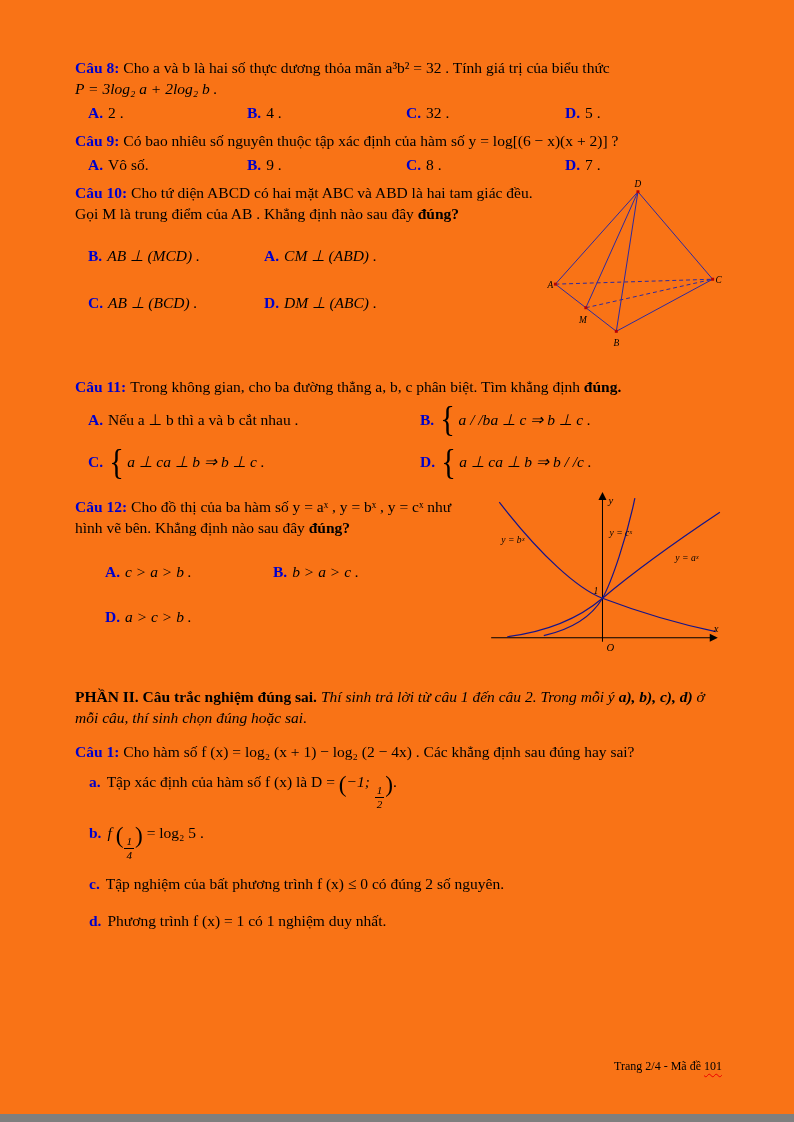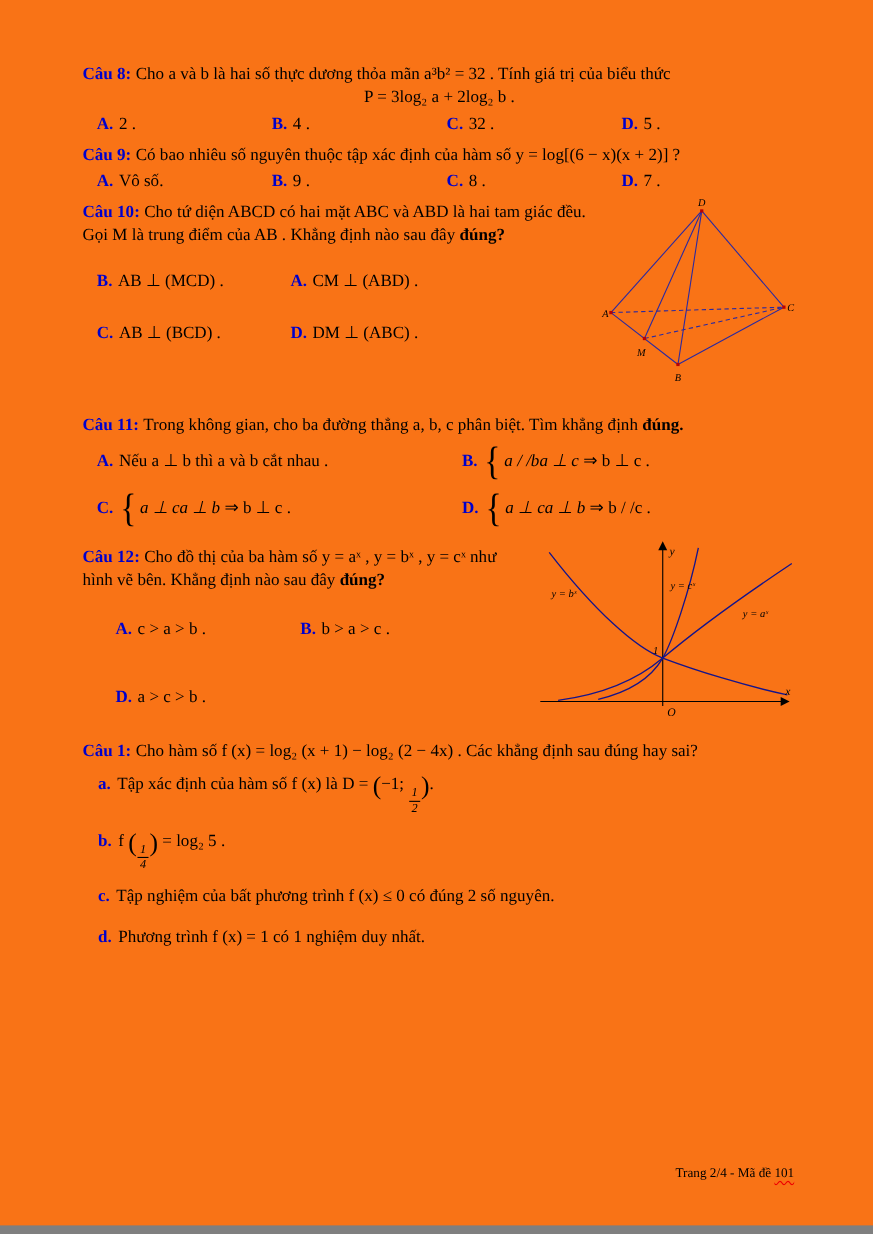--- a/index.html
+++ b/index.html
@@ -6,35 +6,35 @@
   body{background:#8a8a8a;}
   .page{position:relative;width:794px;height:1122px;background:#f97316;margin:0 auto;
         font-family:"Liberation Serif",serif;font-size:15.5px;line-height:1.38;color:#000;overflow:hidden;}
   .content{padding:50px 70px 0 75px;}
   p{margin:0;}
   .question{margin-top:7px;}
   .flowroot{display:flow-root;}
   .qlabel{color:#0000cc;font-weight:bold;margin-right:4px;}
   .opt-letter{color:#0000cc;font-weight:bold;margin-right:5px;}
   .item-letter{color:#0000cc;font-weight:bold;margin-right:6px;}
-  .math{text-align:center;}
+  .math{font-style:italic;}
   .opt-row4{display:flex;margin:2px 0 2px 13px;}
   .opt-row4 .opt{width:166px;}
   
   .fig-tetra{float:right;width:178px;height:172px;margin:-4px 0 2px 8px;}
   .q10-opts{display:grid;grid-template-columns:176px 230px;row-gap:26px;margin:20px 0 8px 13px;}
   
   .q11-opts{display:grid;grid-template-columns:332px auto;row-gap:10px;margin:6px 0 0 13px;align-items:center;}
   .opt-flex{display:flex;align-items:center;}
   .cases{display:inline-flex;align-items:center;margin-right:4px;}
   .cases .brace{font-size:36px;line-height:.9;margin-right:2px;transform:scaleX(.85);}
   .cases .stack{display:flex;flex-direction:row;line-height:1.25;font-style:italic;justify-content:center;}
   
   .fig-graph{float:right;width:240px;height:170px;margin:-6px 0 0 4px;}
-  .q12-opts{display:grid;grid-template-columns:168px 168px;row-gap:41px;margin:22px 0 3px 30px;}
+  .q12-opts{display:grid;grid-template-columns:168px 168px;row-gap:24px;margin:22px 0 3px 30px;}
   
   .part2{margin-top:26px;}
   .part2 .h{font-weight:bold;}
   .p2q1{margin-top:12px;}
   .item{margin:9px 0 0 14px;}
   .item-a{margin-top:6px;}
   .frac{display:inline-flex;flex-direction:column;align-items:center;font-size:.72em;line-height:1.15;
         vertical-align:-.6em;margin:0 1px;font-style:italic;}
   .frac .num{border-bottom:1px solid #000;padding:0 2px;}
   .bigp{font-size:1.5em;vertical-align:-.22em;}
@@ -173,20 +173,21 @@
         <text x="188" y="70" font-size="9.5">y = aˣ</text>
       </svg>
       <p><span class="qlabel">Câu 12:</span><span>Cho đồ thị của ba hàm số y = aˣ , y = bˣ , y = cˣ như hình vẽ bên. Khẳng định nào sau đây </span><b>đúng?</b></p>
       <div class="q12-opts">
         <span class="opt"><span class="opt-letter">A.</span><span class="math">c &gt; a &gt; b .</span></span>
         <span class="opt"><span class="opt-letter">B.</span><span class="math">b &gt; a &gt; c .</span></span>
         <span class="opt"><span class="opt-letter">D.</span><span class="math">a &gt; c &gt; b .</span></span>
       </div>
     </div>
 
+    <p class="part2"><span class="h">PHẦN II. Câu trắc nghiệm đúng sai.</span><i> Thí sinh trả lời từ câu 1 đến câu 2. Trong mỗi ý </i><b><i>a), b), c), d)</i></b><i> ở mỗi câu, thí sinh chọn đúng hoặc sai.</i></p>
 
     <div class="p2q1">
       <p><span class="qlabel">Câu 1:</span><span>Cho hàm số f (x) = log₂ (x + 1) − log₂ (2 − 4x) . Các khẳng định sau đúng hay sai?</span></p>
 
       <p class="item item-a">
         <span class="item-letter">a.</span><span>Tập xác định của hàm số f (x) là D = </span><span class="bigp">(</span><span class="math">−1; </span><span class="frac">
             <span class="num">1</span>
             <span class="den">2</span>
           </span><span class="bigp">)</span><span>.</span>
       </p>

